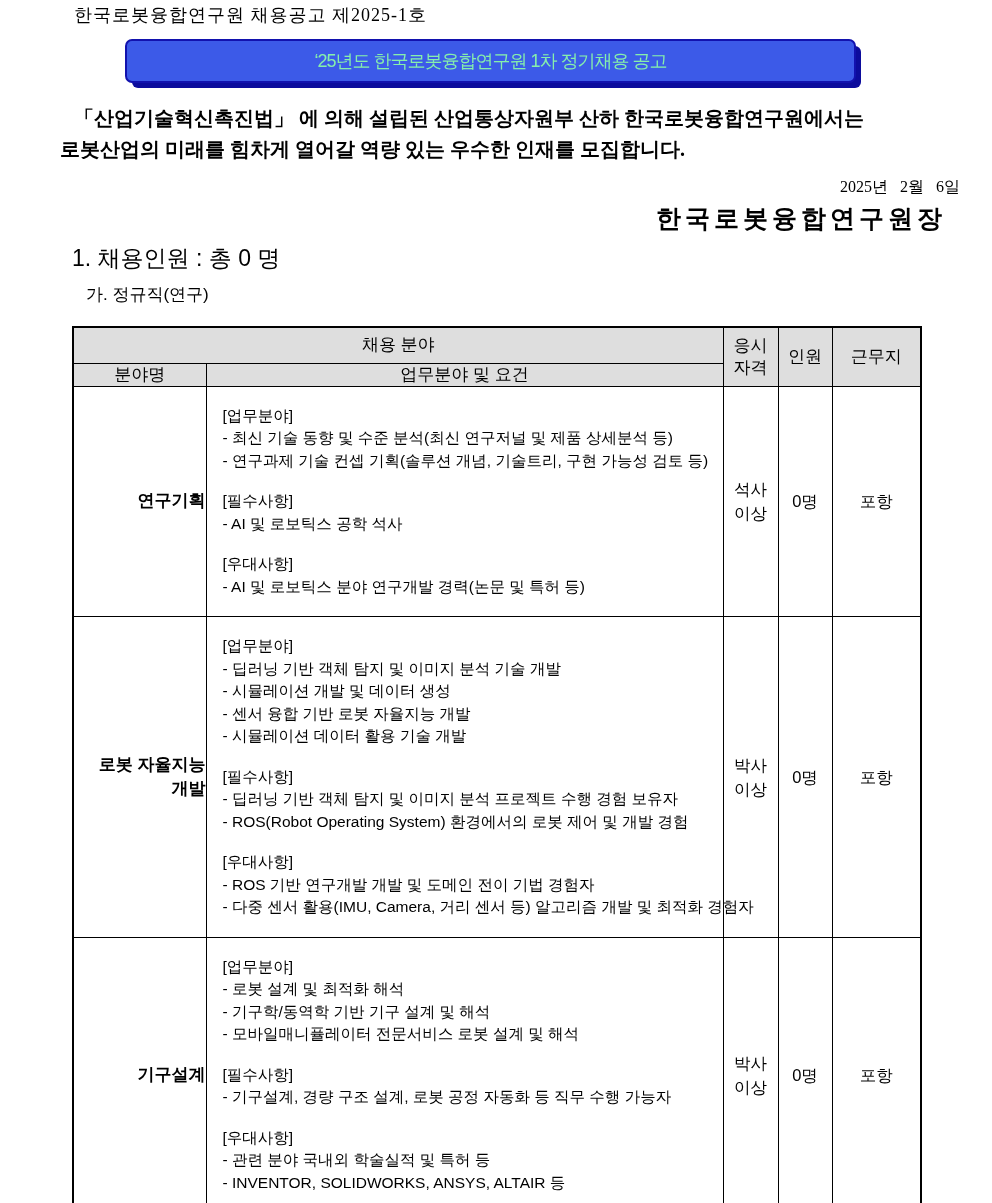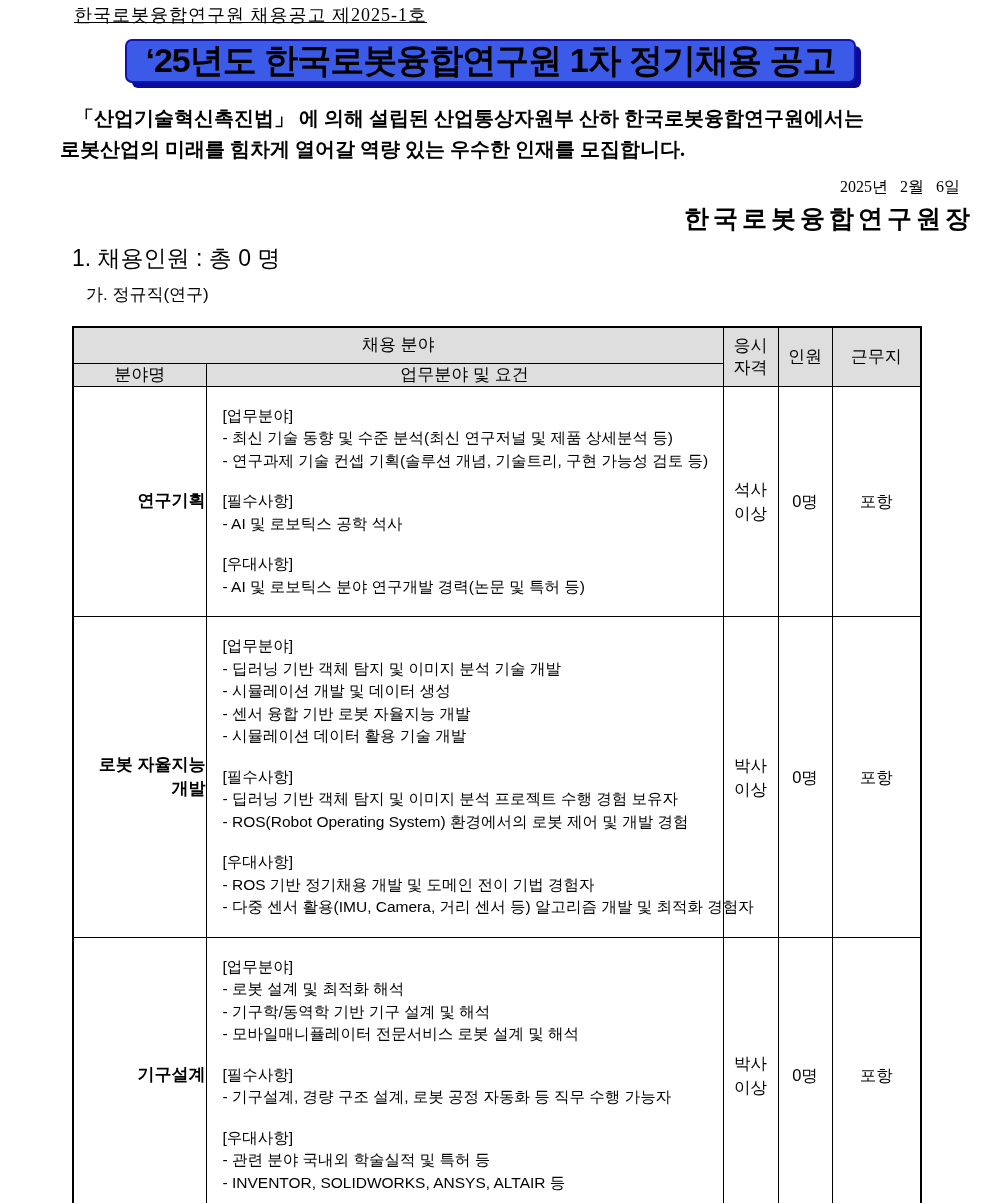--- a/index.html
+++ b/index.html
@@ -11,38 +11,37 @@
     color: #000;
   }
   .abs { position: absolute; }
 
   
   .doc-number {
     left: 74px; top: 3px;
     font-size: 18px;
     letter-spacing: 1px;
     white-space: pre;
-    text-decoration: underline;
   }
 
   
   .banner {
     left: 125px; top: 39px;
     width: 727px; height: 40px;
     background: #3C5AE8;
     border: 2px solid #1212AE;
     border-radius: 7px;
     box-shadow: 6px 6px 0 -1px #0C0C9C;
     display: flex; align-items: center; justify-content: center;
   }
   .banner-title {
-    color: #000000;
+    color: #86efac;
     font-family: "Liberation Sans", sans-serif;
-    font-weight: bold;
-    font-size: 34px;
+    font-weight: normal;
+    font-size: 18px;
     letter-spacing: -1px;
     white-space: nowrap;
   }
 
   
   .intro {
     left: 60px; top: 103px;
     width: 878px;
     font-size: 20px;
     font-weight: bold;
@@ -53,21 +52,21 @@
   }
 
   
   .date-line {
     right: 32px; top: 177px;
     font-size: 16px;
     white-space: pre;
     text-align: right;
   }
   .signer {
-    right: 18px; top: 202px;
+    right: 46px; top: 202px;
     font-size: 25px;
     font-weight: bold;
     letter-spacing: 4px;
     text-align: left;
   }
 
   
   .heading {
     font-family: "Liberation Sans", sans-serif;
     white-space: pre;
@@ -194,21 +193,21 @@
         <div class="duty-line">- 센서 융합 기반 로봇 자율지능 개발</div>
         <div class="duty-line">- 시뮬레이션 데이터 활용 기술 개발</div>
       </div>
       <div class="duty-block">
         <div class="duty-line">[필수사항]</div>
         <div class="duty-line">- 딥러닝 기반 객체 탐지 및 이미지 분석 프로젝트 수행 경험 보유자</div>
         <div class="duty-line">- ROS(Robot Operating System) 환경에서의 로봇 제어 및 개발 경험</div>
       </div>
       <div class="duty-block">
         <div class="duty-line">[우대사항]</div>
-        <div class="duty-line">- ROS 기반 정기채용 개발 및 도메인 전이 기법 경험자</div>
+        <div class="duty-line">- ROS 기반 연구개발 개발 및 도메인 전이 기법 경험자</div>
         <div class="duty-line">- 다중 센서 활용(IMU, Camera, 거리 센서 등) 알고리즘 개발 및 최적화 경험자</div>
       </div>
     </td>
     <td class="center">
       <div>박사</div>
       <div>이상</div>
     </td>
     <td class="center">0명</td>
     <td class="center">포항</td>
   </tr>

